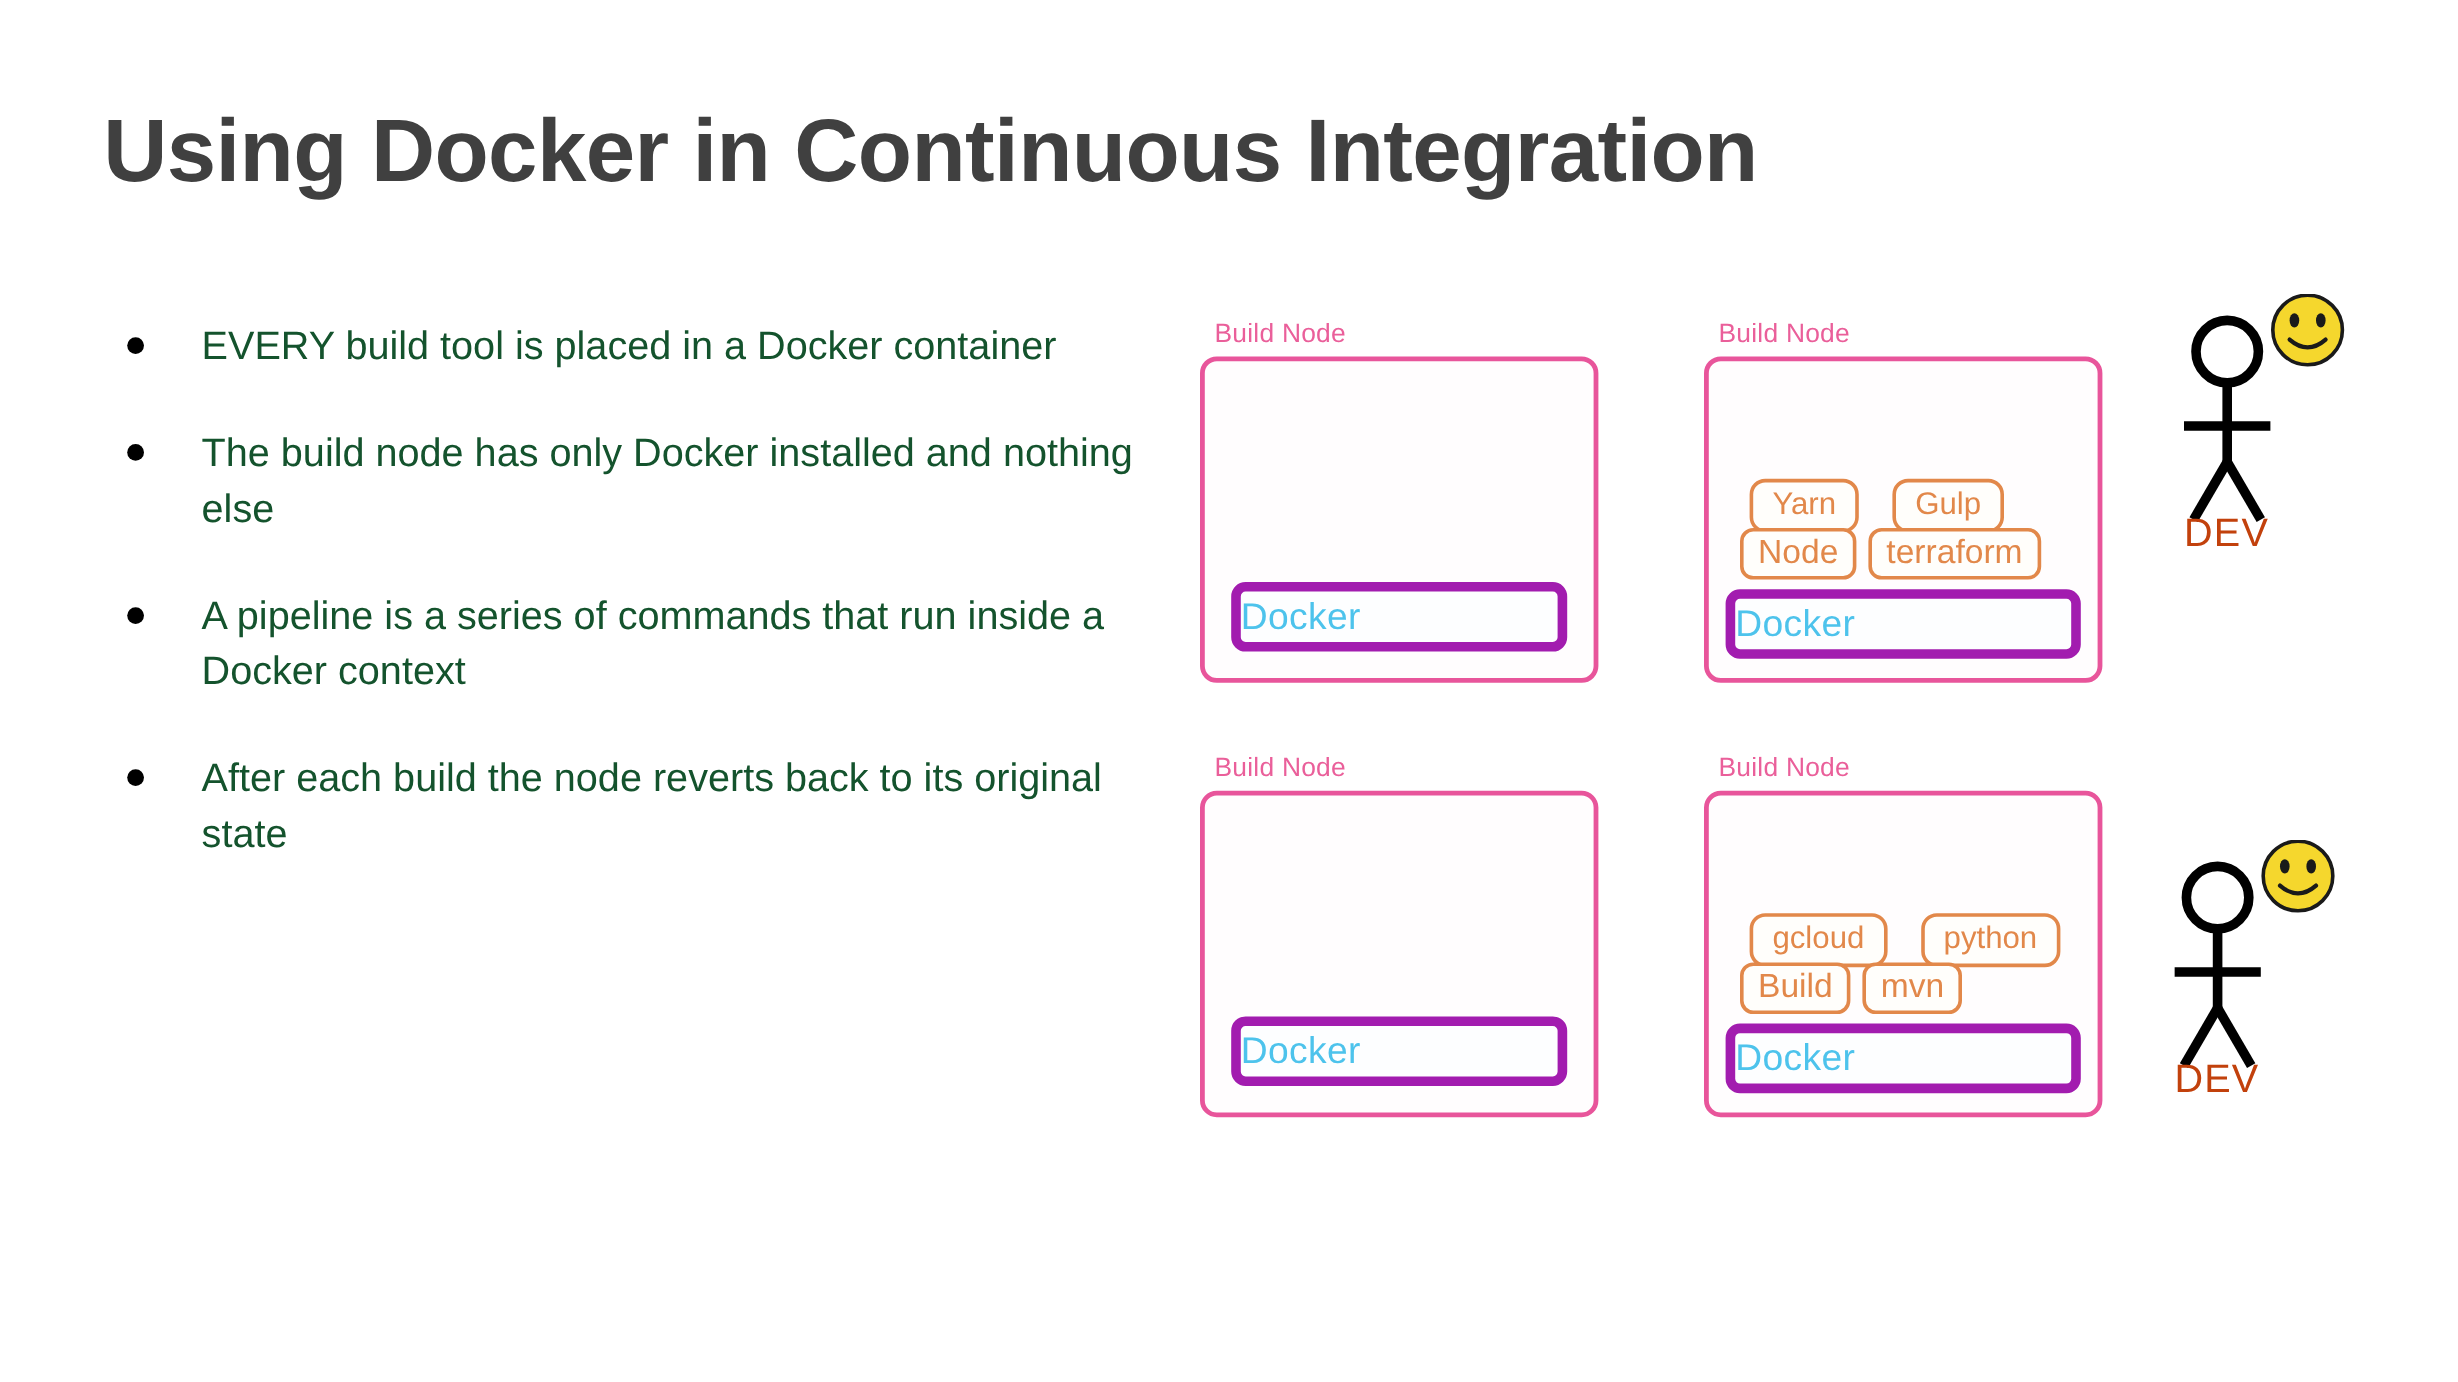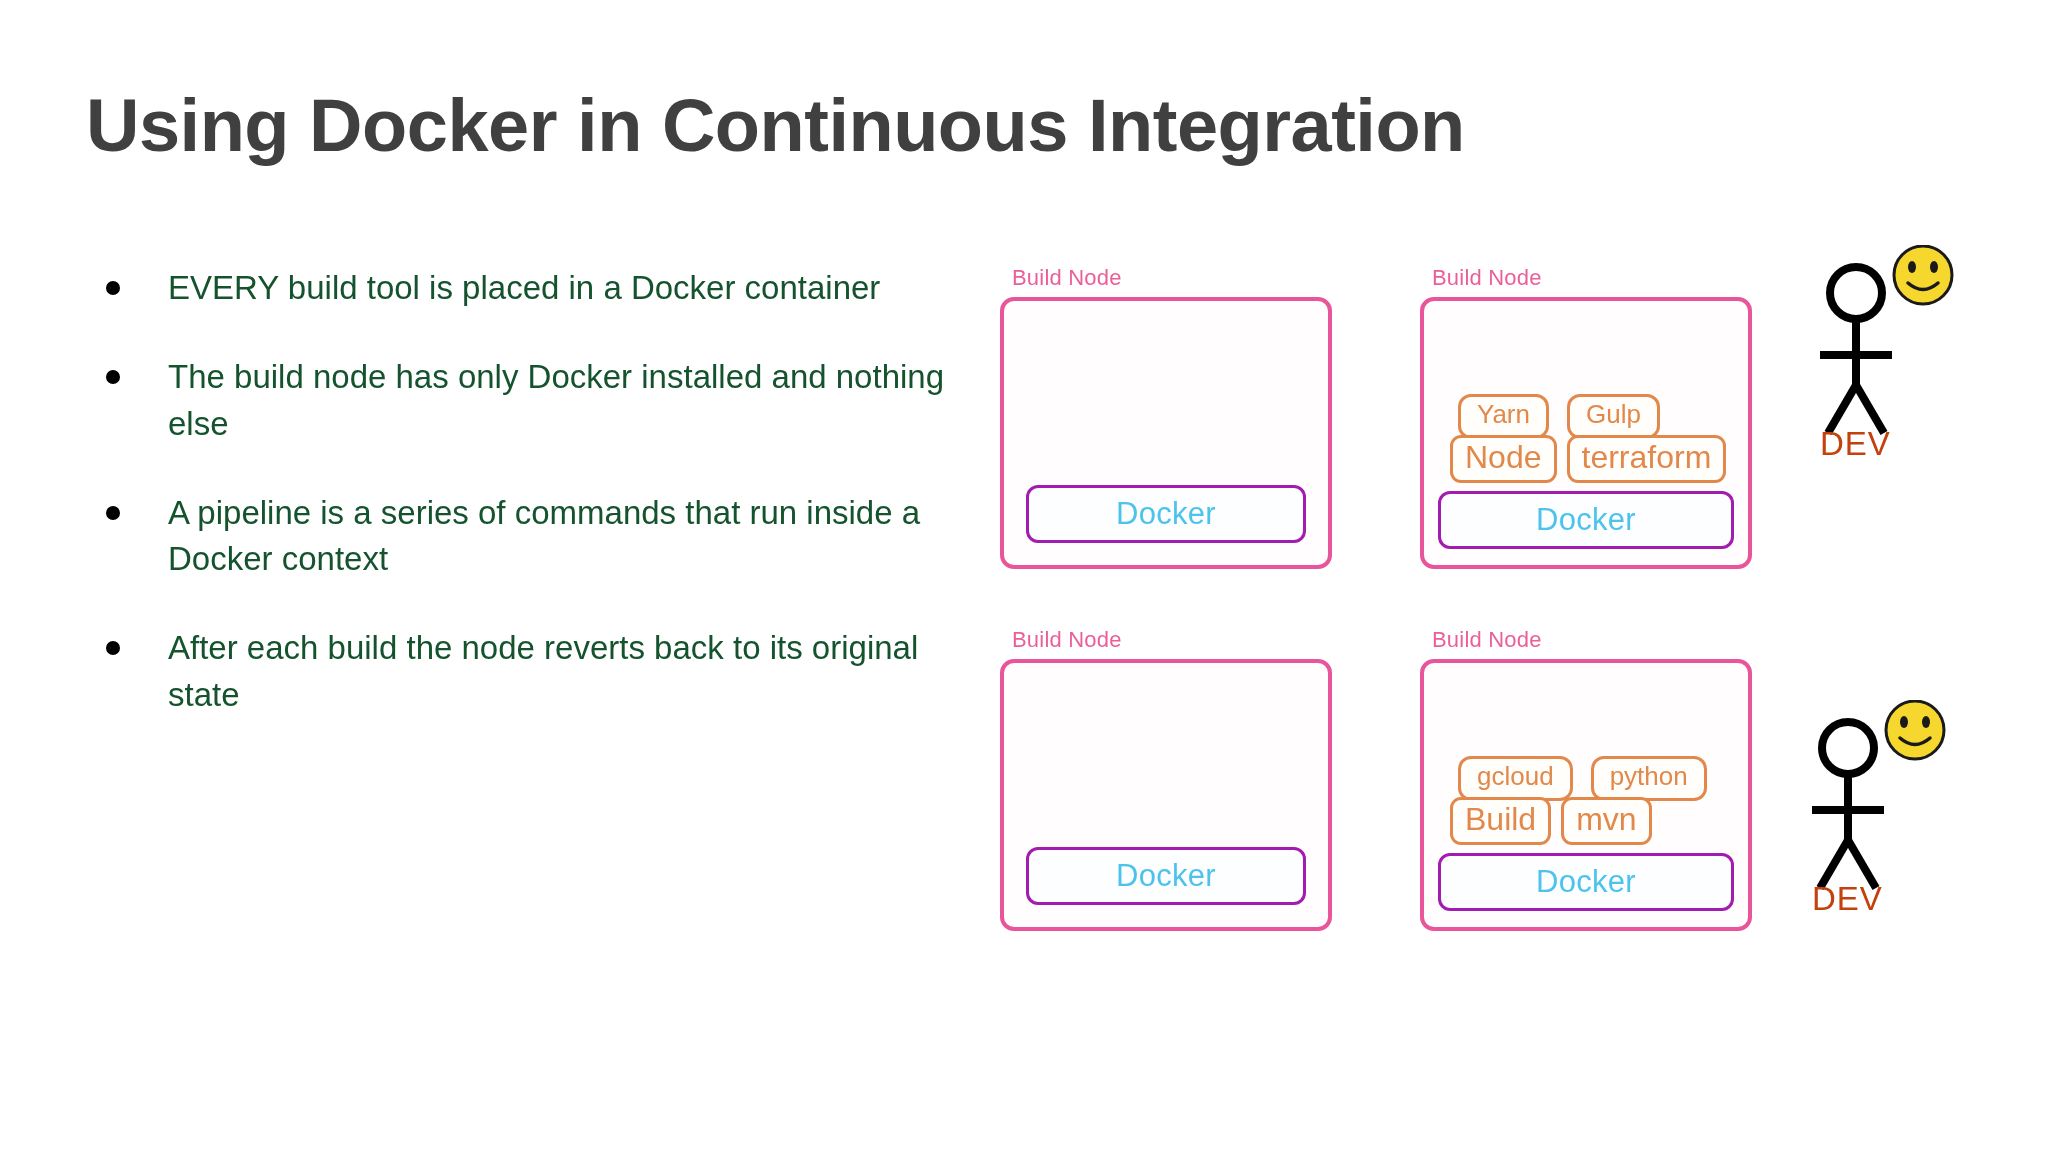--- a/index.html
+++ b/index.html
@@ -102,53 +102,52 @@
 
   .tools {
     position: absolute;
     left: 34px;
     right: 14px;
     bottom: 86px;
   }
   .tool-row {
     display: flex;
     align-items: flex-end;
-    gap: 18px;
+    gap: 28px;
     margin-bottom: -4px;
   }
   .tool-row.row2 { gap: 10px; margin-left: -8px; }
   .chip {
     border: 3px solid #e2884a;
     border-radius: 13px;
     color: #e2884a;
     font-size: 26px;
     padding: 3px 16px 6px 16px;
     background: #fffefb;
     font-family: "Liberation Sans", sans-serif;
     white-space: nowrap;
     line-height: 1.15;
   }
   .chip.sm {
-    font-size: 32px;
+    font-size: 28px;
     padding: 1px 12px 4px 12px;
     border-radius: 11px;
   }
 
   .docker-box {
     position: absolute;
     left: 22px;
     right: 22px;
     bottom: 22px;
     height: 58px;
-    border: 3px solid #a21caf;
+    border: 8px solid #a21caf;
     border-radius: 12px;
     background: #fdfeff;
     display: flex;
     align-items: center;
-    justify-content: center;
     box-sizing: border-box;
   }
   .docker-box.tight {
     left: 14px;
     right: 14px;
     bottom: 16px;
   }
   .docker-label {
     color: #4dc3ec;
     font-size: 31px;

